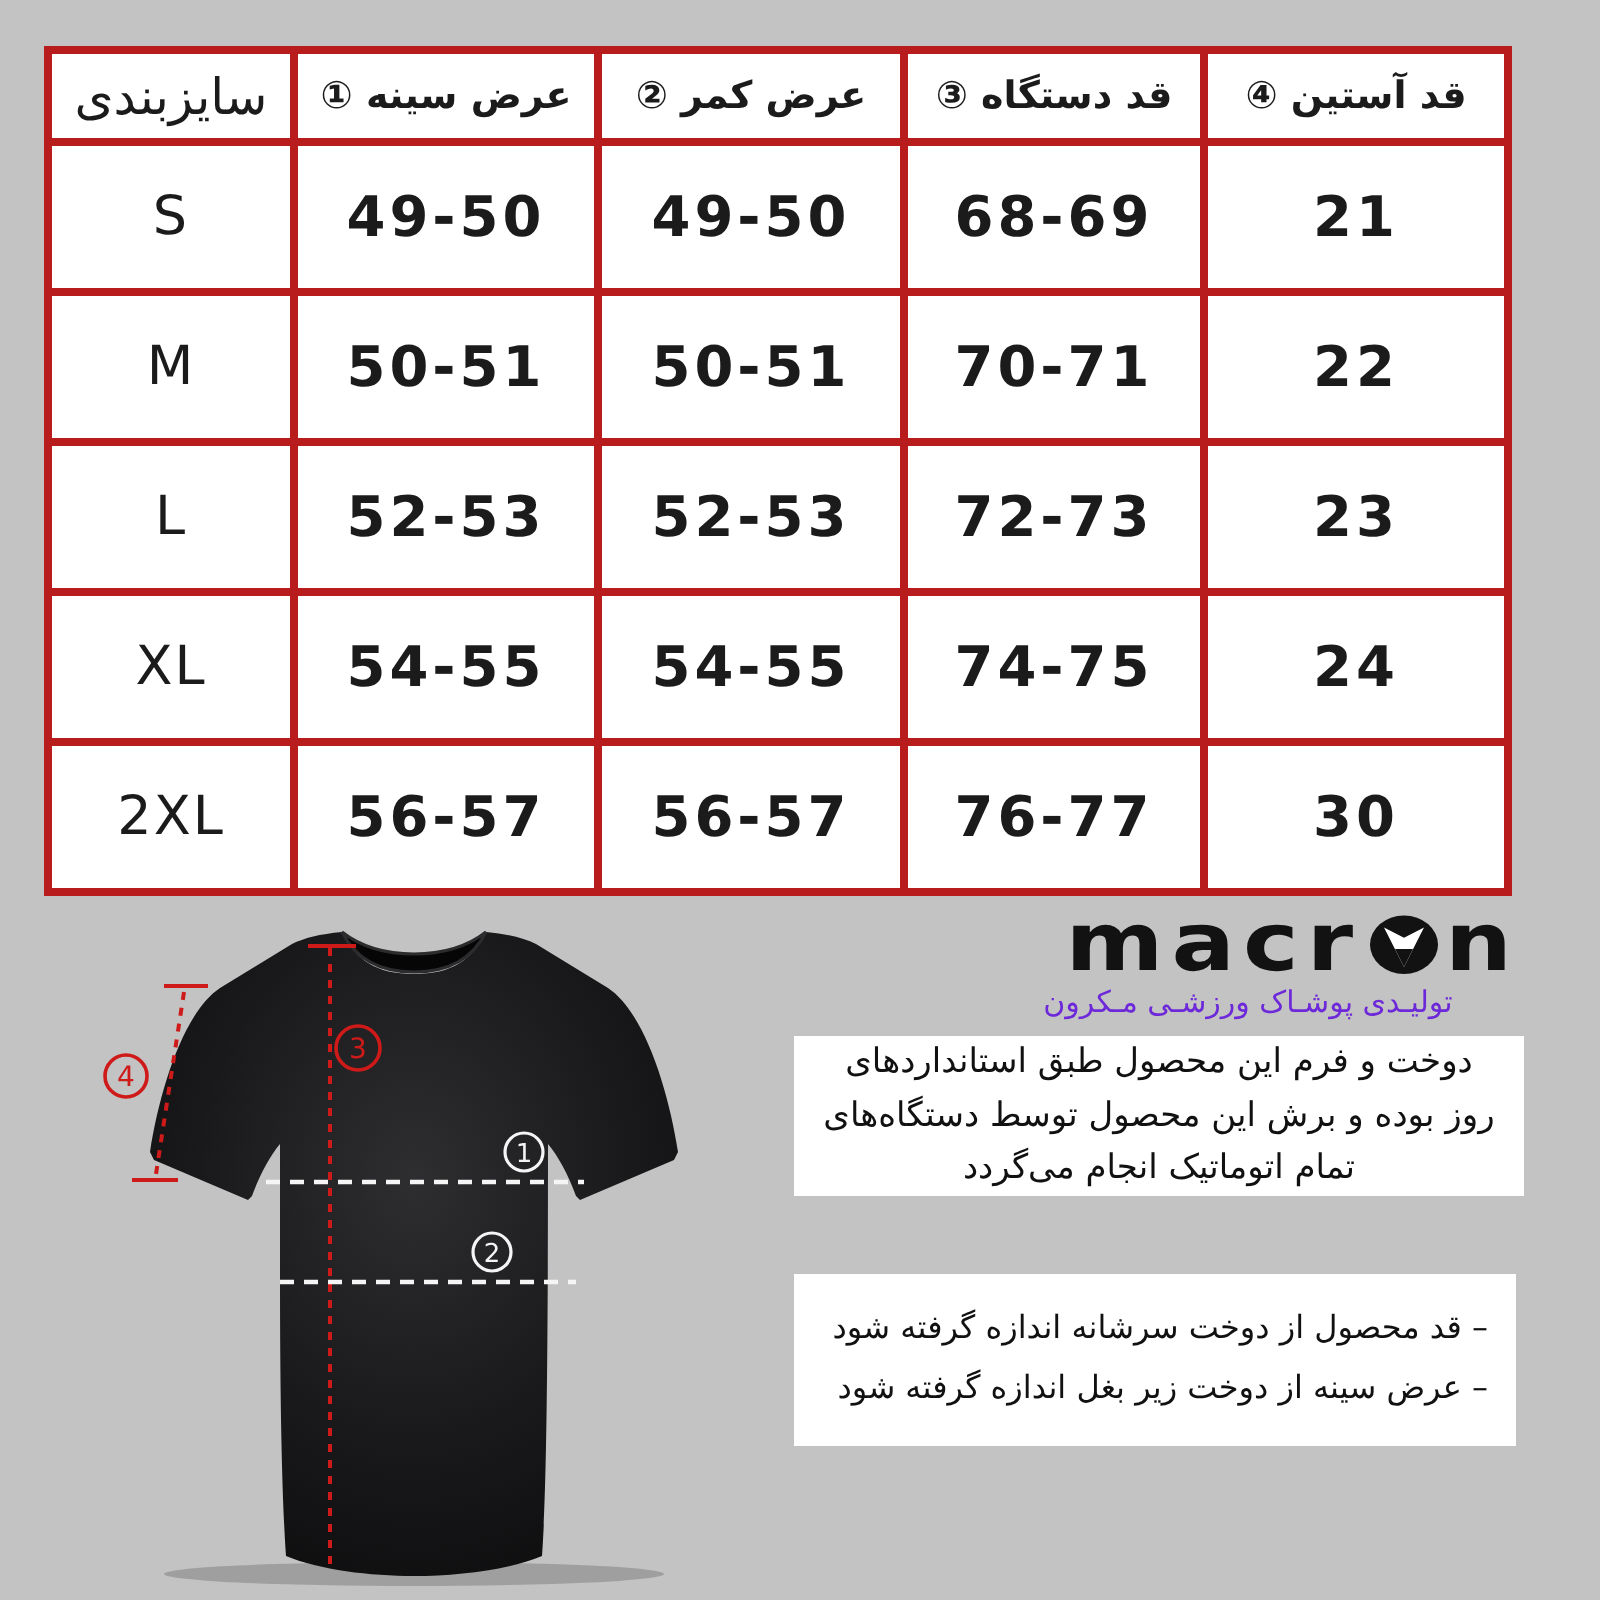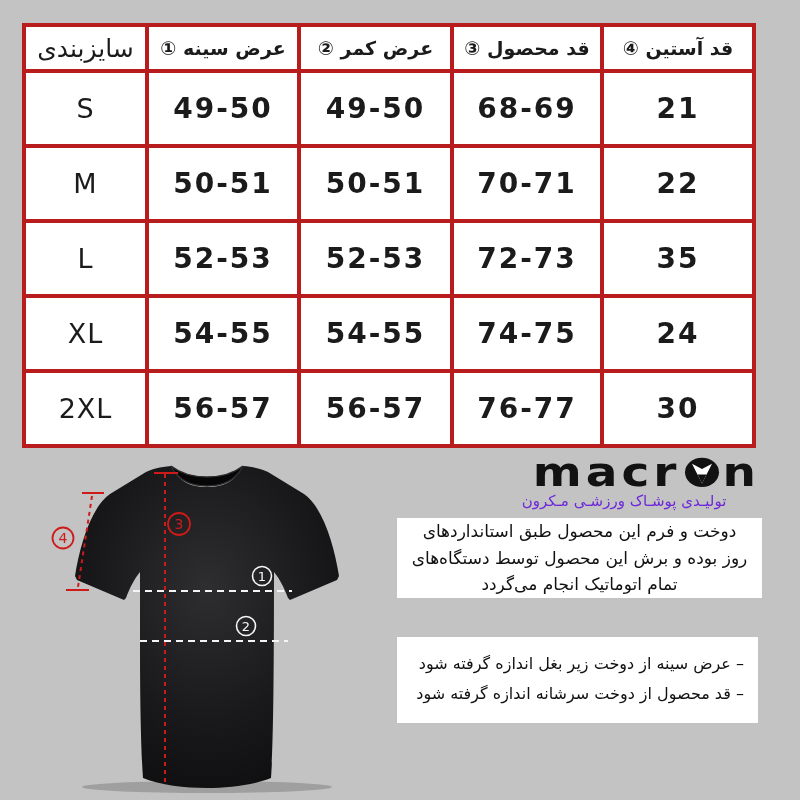--- a/index.html
+++ b/index.html
@@ -46,21 +46,21 @@
           <col style="width:152px">
           <col style="width:153px">
           <col style="width:150px">
           <col style="width:152px">
       </colgroup>
       <thead>
         <tr class="hdr-row">
           <th class="size-hdr" dir="rtl">سایزبندی</th>
           <th class="meas-hdr" dir="rtl">عرض سینه ①</th>
           <th class="meas-hdr" dir="rtl">عرض کمر ②</th>
-          <th class="meas-hdr" dir="rtl">قد محصول ③</th>
+          <th class="meas-hdr" dir="rtl">قد دستگاه ③</th>
           <th class="meas-hdr" dir="rtl">قد آستین ④</th>
         </tr>
       </thead>
       <tbody>
         <tr class="data-row">
           <td class="size-cell">S</td>
           <td class="val-cell">49-50</td>
           <td class="val-cell">49-50</td>
           <td class="val-cell">68-69</td>
           <td class="val-cell">21</td>
@@ -70,21 +70,21 @@
           <td class="val-cell">50-51</td>
           <td class="val-cell">50-51</td>
           <td class="val-cell">70-71</td>
           <td class="val-cell">22</td>
         </tr>
         <tr class="data-row">
           <td class="size-cell">L</td>
           <td class="val-cell">52-53</td>
           <td class="val-cell">52-53</td>
           <td class="val-cell">72-73</td>
-          <td class="val-cell">35</td>
+          <td class="val-cell">23</td>
         </tr>
         <tr class="data-row">
           <td class="size-cell">XL</td>
           <td class="val-cell">54-55</td>
           <td class="val-cell">54-55</td>
           <td class="val-cell">74-75</td>
           <td class="val-cell">24</td>
         </tr>
         <tr class="data-row">
           <td class="size-cell">2XL</td>
@@ -181,17 +181,17 @@
       <span class="ltxt">n</span>
     </div>
     <div class="brand-subtitle">تولیـدی پوشـاک ورزشـی مـکرون</div>
   </div>
 
   <div class="info-box">
     <div class="txt">دوخت و فرم این محصول طبق استانداردهای روز بوده و برش این محصول توسط دستگاه‌های تمام اتوماتیک انجام می‌گردد</div>
   </div>
 
   <div class="notes-box">
+    <div class="note-line">– قد محصول از دوخت سرشانه اندازه گرفته شود</div>
     <div class="note-line">– عرض سینه از دوخت زیر بغل اندازه گرفته شود</div>
-    <div class="note-line">– قد محصول از دوخت سرشانه اندازه گرفته شود</div>
   </div>
 
 </div>
 
 </body></html>

